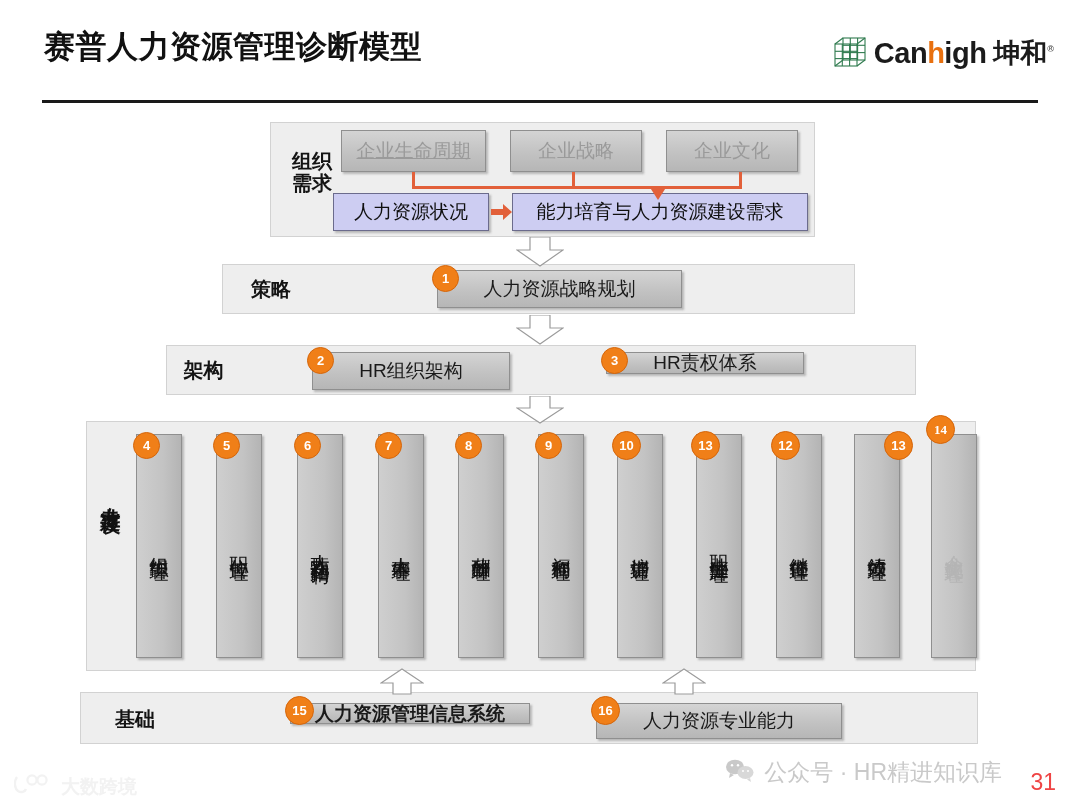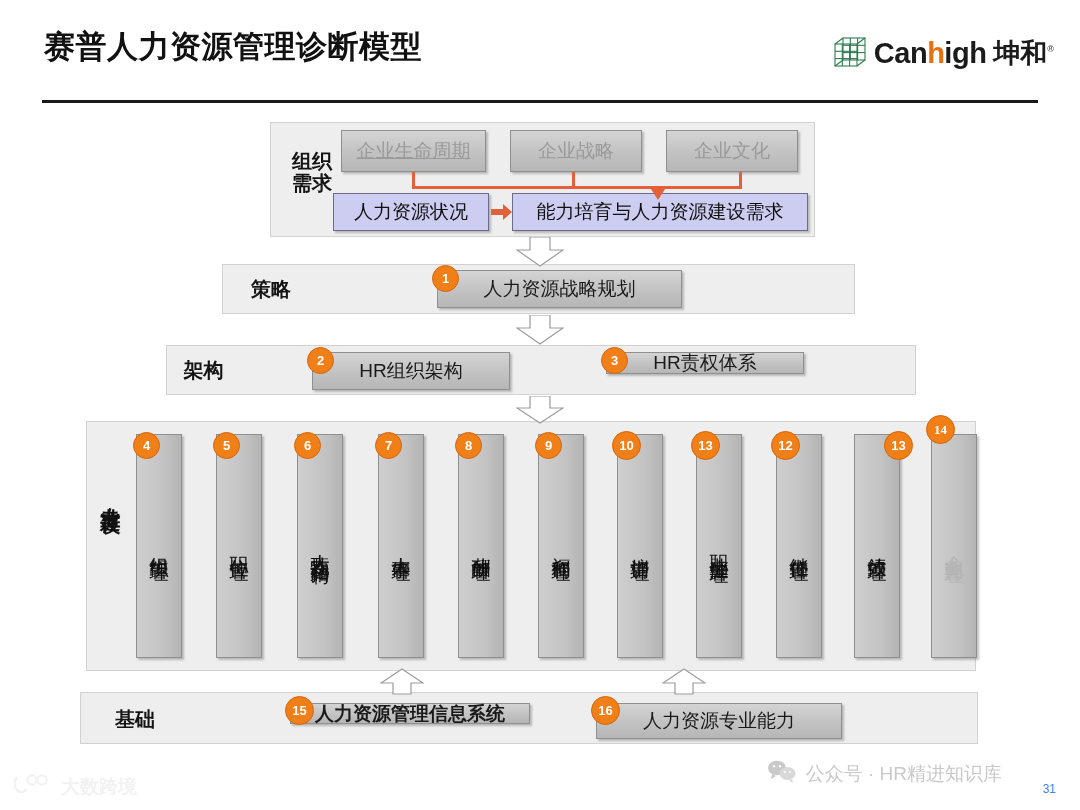--- a/index.html
+++ b/index.html
@@ -184,42 +184,42 @@
 
   
   .wm-right {
     position: absolute;
     right: 78px;
     bottom: 22px;
     display: flex;
     align-items: center;
     gap: 9px;
     color: #c9c9c9;
-    font-size: 19px;
+    font-size: 23px;
     white-space: nowrap;
     text-align: center;
   }
   .wm-left {
     position: absolute;
     left: 14px;
     bottom: 10px;
     display: flex;
     align-items: center;
     gap: 7px;
     color: #f2f2f2;
     font-size: 19px;
     font-weight: bold;
     white-space: nowrap;
   }
   .page-num {
     position: absolute;
     right: 24px;
     bottom: 14px;
-    font-size: 12px;
-    color: #3b82f6;
+    font-size: 23px;
+    color: #ef4444;
   }
 </style>
 </head>
 <body>
 
 <div class="header">
   <div class="page-title">赛普人力资源管理诊断模型</div>
 
   <div class="brand">
     <div class="brand-cube">

